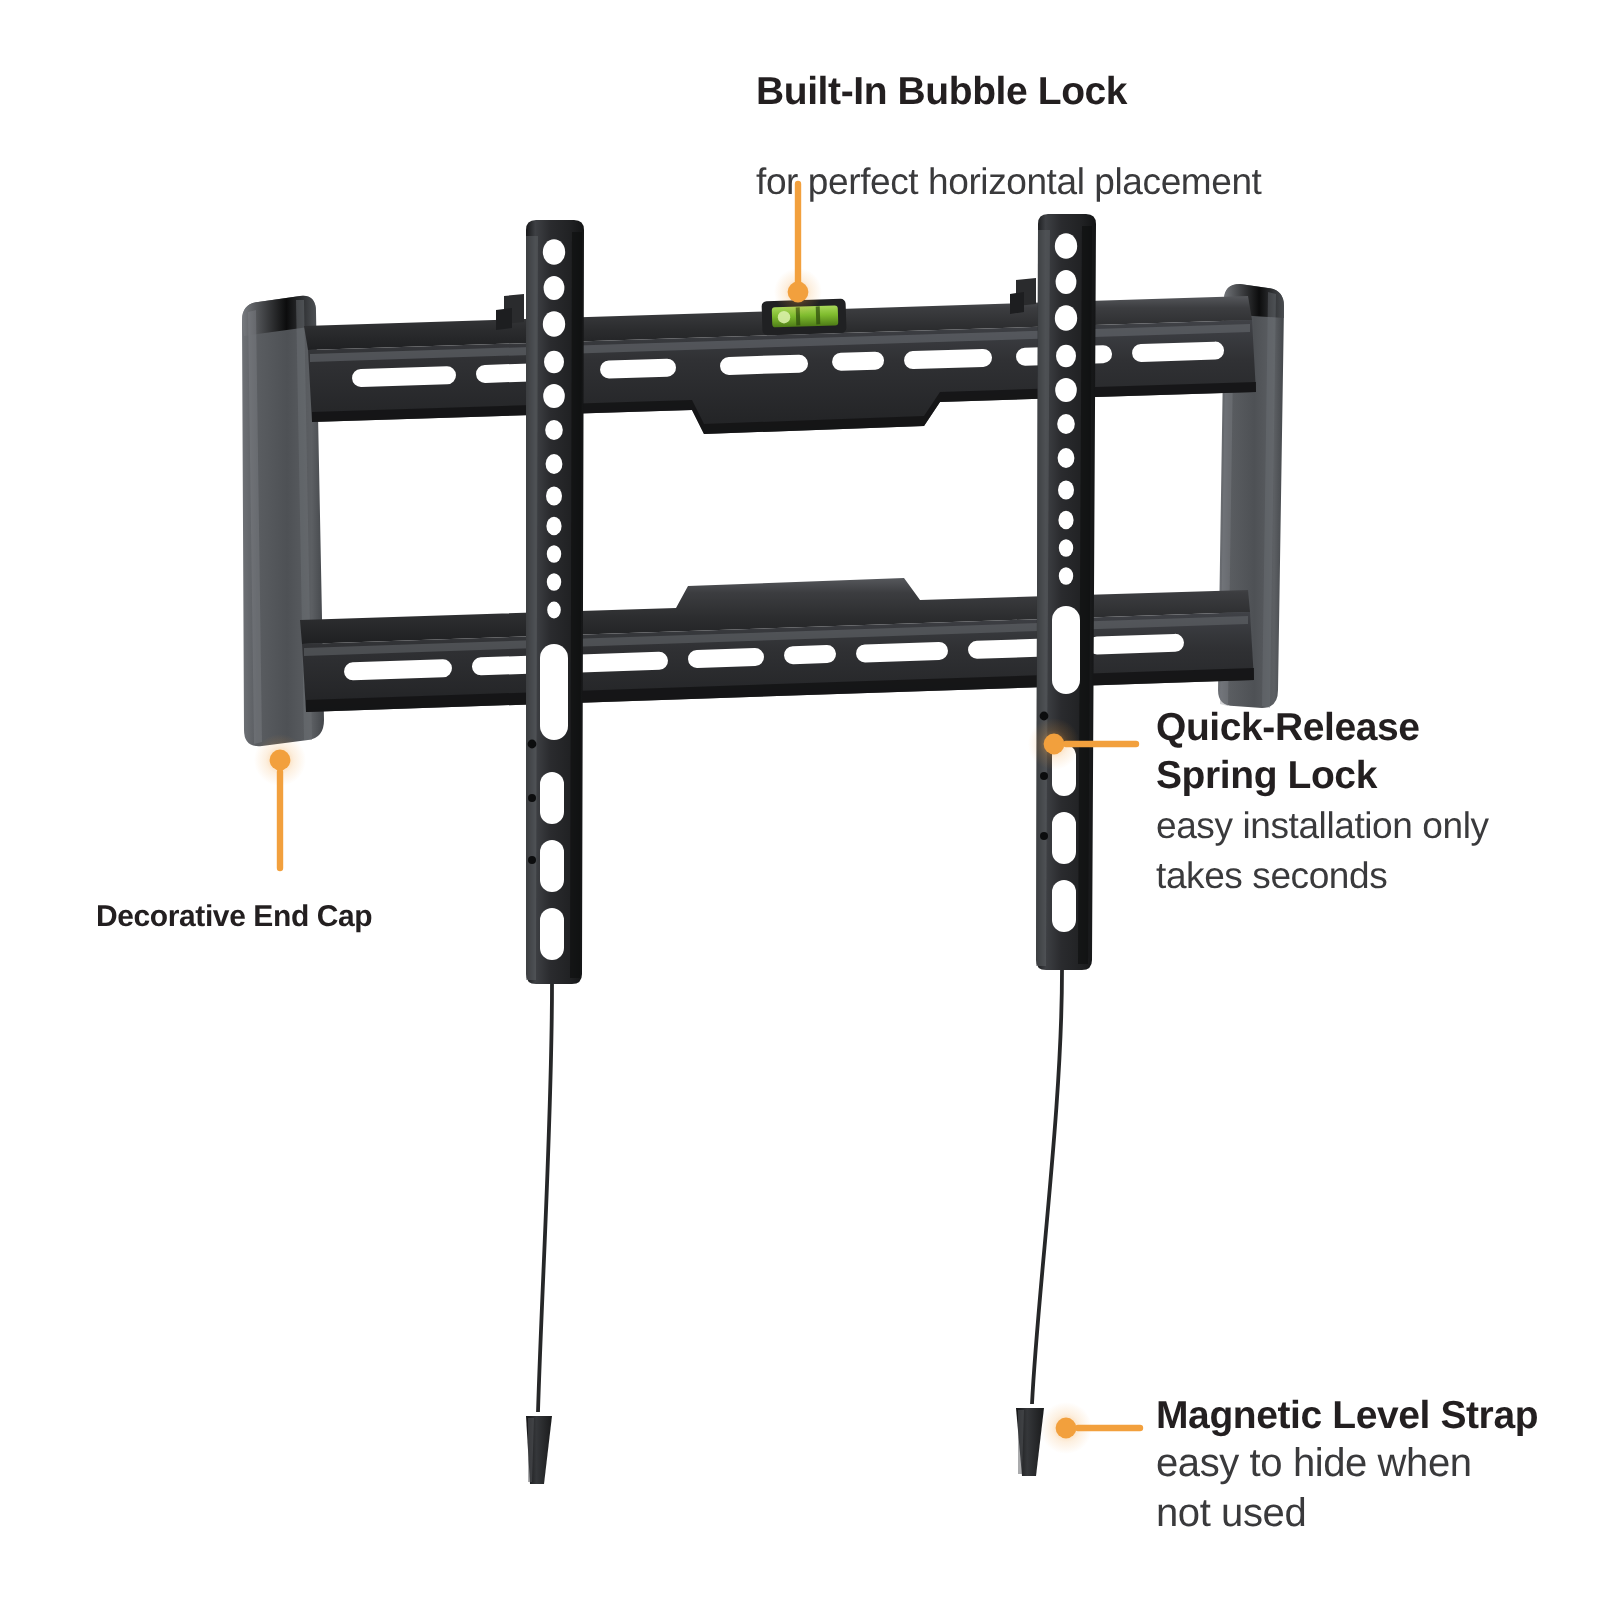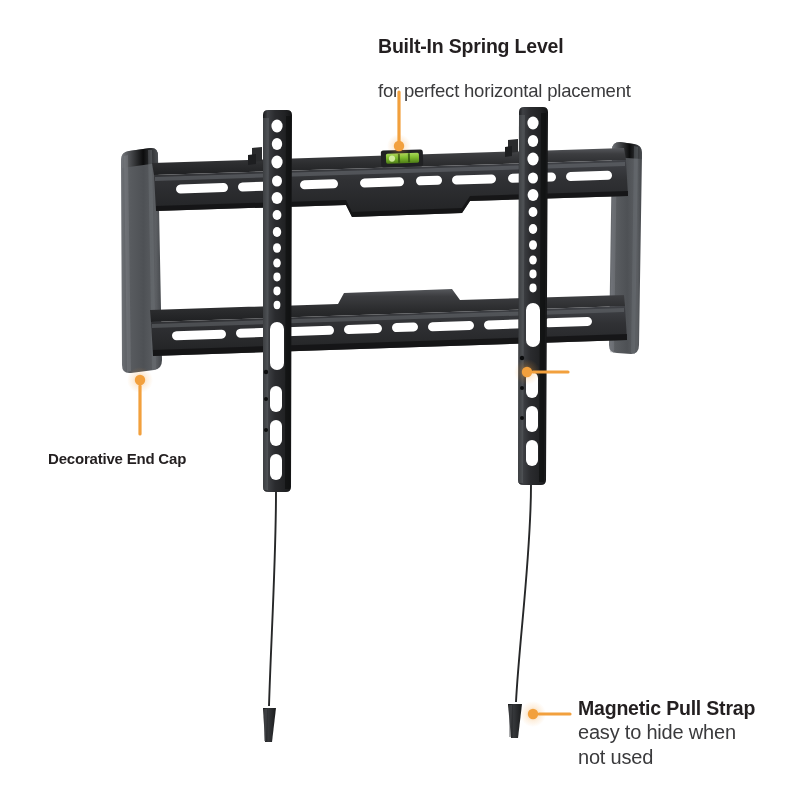--- a/index.html
+++ b/index.html
@@ -266,28 +266,34 @@
     </g>
 
     <g>
       <circle cx="533" cy="714" r="13" fill="url(#gGlow)"></circle>
       <circle cx="533" cy="714" r="5.2" fill="#f2a03d"></circle>
       <line x1="539" y1="714" x2="570" y2="714" stroke="#f2a03d" stroke-width="3.2" stroke-linecap="round"></line>
     </g>
   </svg>
 
   <div class="callout" id="callout-bubble">
-    <div class="c-title">Built-In Spring Level</div>
+    <div class="c-title">Built-In Bubble Lock</div>
     <div class="c-sub">for perfect horizontal placement</div>
   </div>
 
   <div class="callout" id="callout-endcap">
     <div class="c-title">Decorative End Cap</div>
   </div>
 
+  <div class="callout" id="callout-spring">
+    <div class="c-title">Quick-Release</div>
+    <div class="c-title">Spring Lock</div>
+    <div class="c-sub">easy installation only</div>
+    <div class="c-sub">takes seconds</div>
+  </div>
 
   <div class="callout" id="callout-strap">
-    <div class="c-title">Magnetic Pull Strap</div>
+    <div class="c-title">Magnetic Level Strap</div>
     <div class="c-sub">easy to hide when</div>
     <div class="c-sub">not used</div>
   </div>
 
 </div>
 
 </body></html>

